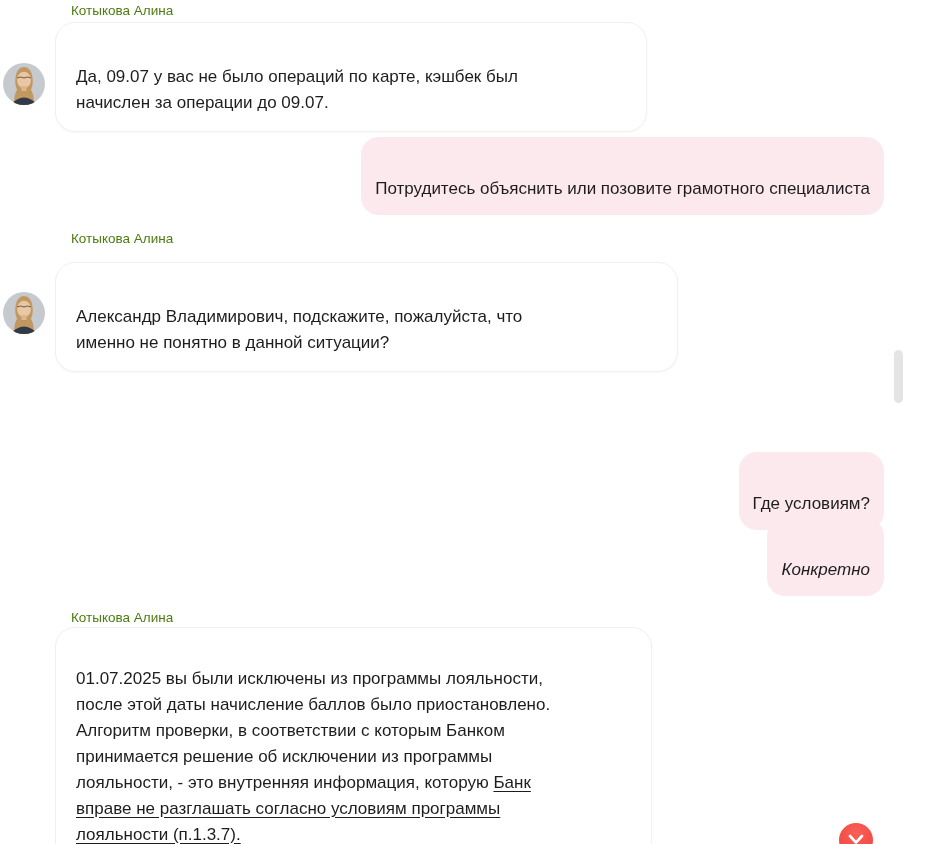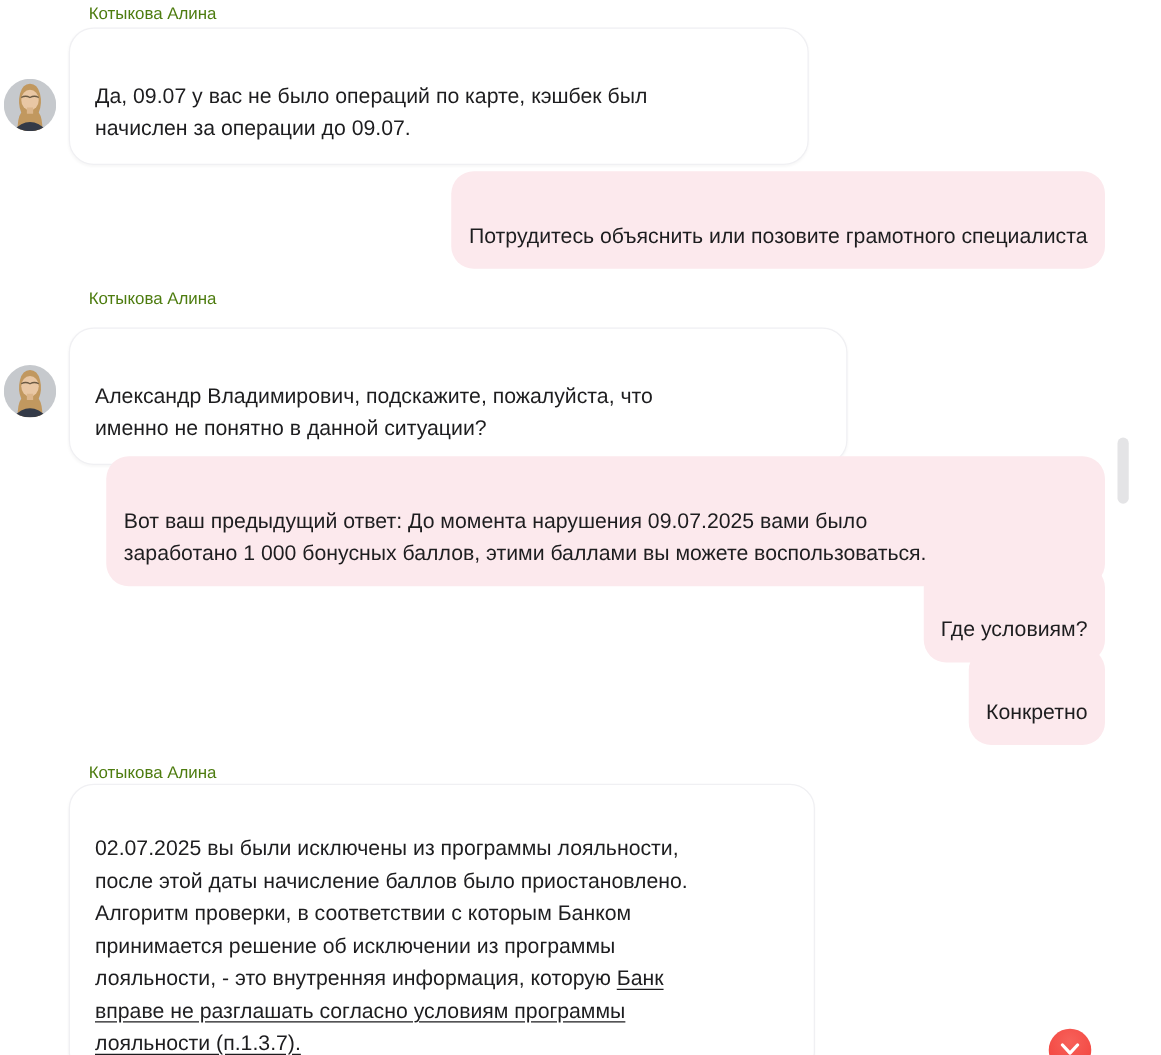--- a/index.html
+++ b/index.html
@@ -114,36 +114,32 @@
     <svg width="42" height="42" viewBox="0 0 42 42">
       <rect width="42" height="42" fill="#c6c9cd"></rect>
       <path d="M11 42 Q11 31 14 27 Q11 20 13 12 Q15 4 21 4 Q27 4 29 12 Q31 20 28 27 Q31 31 31 42 Z" fill="#c1985f"></path>
       <ellipse cx="21" cy="17" rx="7" ry="8.2" fill="#e9c7a4"></ellipse>
       <path d="M14 15 q3.5 -2 7 0 q3.5 -2 7 0" stroke="#6b5a43" stroke-width="1" fill="none"></path>
       <rect x="18.5" y="23" width="5" height="5" fill="#dcb68c"></rect>
       <path d="M7 42 Q21 27 35 42 Z" fill="#333a47"></path>
     </svg>
   </div>
 
-  <div class="bubble user" style="left:85px; right:45px; top:365px;">
-    <span>Вот ваш предыдущий ответ: До момента нарушения 09.07.2025 вами было
-заработано 1 000 бонусных баллов, этими баллами вы можете воспользоваться.</span>
-  </div>
 
   <div class="bubble user" style="right:45px; top:452px;">
     <span>Где условиям?</span>
   </div>
 
-  <div class="bubble user" style="right:45px; top:518px;">
+  <div class="bubble user" style="right:45px; top:518px;font-style:italic;">
     <span>Конкретно</span>
   </div>
 
   <div class="agent-name" style="top:610px">Котыкова Алина</div>
   <div class="bubble agent" style="left:55px; top:627px; width:597px; padding:12px 20px;">
-    <span>02.07.2025 вы были исключены из программы лояльности,
+    <span>01.07.2025 вы были исключены из программы лояльности,
 после этой даты начисление баллов было приостановлено.
 Алгоритм проверки, в соответствии с которым Банком
 принимается решение об исключении из программы
 лояльности, - это внутренняя информация, которую </span><span class="msg-link">Банк
 вправе не разглашать согласно условиям программы
 лояльности (п.1.3.7).</span>
   </div>
 
   <div class="scrollbar-thumb"></div>
 

